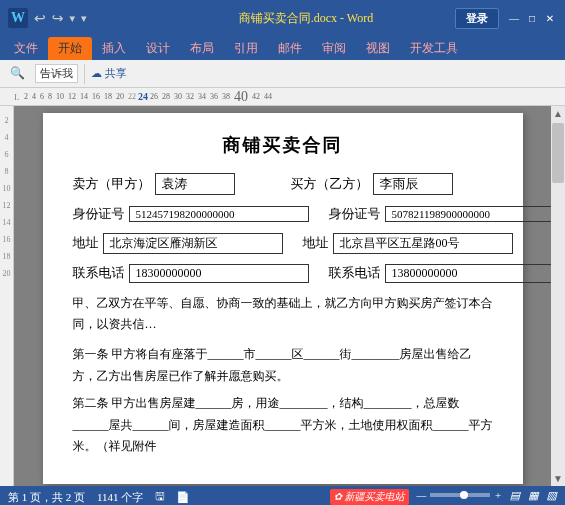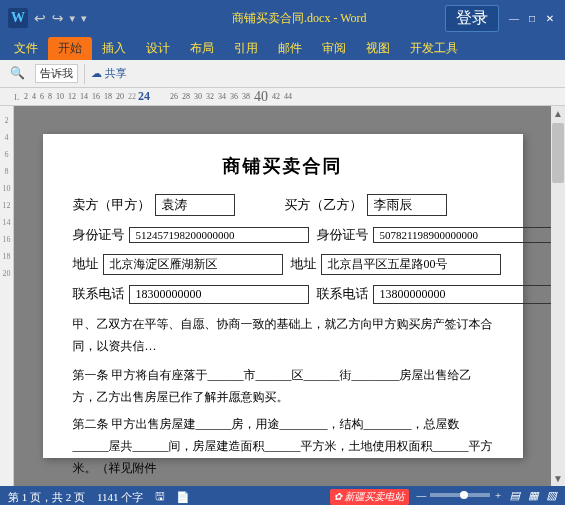--- a/index.html
+++ b/index.html
@@ -36,23 +36,24 @@
       flex: 2;
       text-align: center;
       font-size: 12px;
       color: #fde047;
     }
     .title-login-btn {
       background: #1e4a8c;
       border: 1px solid #4a7fbd;
       color: white;
       padding: 2px 10px;
-      font-size: 16px;
+      font-size: 11px;
       cursor: pointer;
       border-radius: 2px;
+      font-weight: bold;
     }
     .title-win-btns {
       display: flex;
       gap: 4px;
       margin-left: 8px;
     }
     .win-btn {
       width: 14px; height: 14px;
       display: flex; align-items: center; justify-content: center;
       font-size: 10px; cursor: pointer; color: white;
@@ -62,21 +63,21 @@
     .ribbon-tabs {
       background: #2b579a;
       height: 24px;
       display: flex;
       align-items: flex-end;
       padding: 0 4px;
     }
     .ribbon-tab {
       padding: 3px 10px;
       font-size: 12px;
-      color: #fde047;
+      color: #fca5a5;
       cursor: pointer;
       border-radius: 3px 3px 0 0;
     }
     .ribbon-tab.active {
       background: #f97316;
       color: #333;
     }
 
     
     .ribbon-bar {
@@ -128,21 +129,22 @@
       display: flex;
       flex-direction: column;
       align-items: center;
       overflow: hidden;
     }
     .doc-scroll {
       flex: 1;
       overflow: hidden;
       display: flex;
       justify-content: center;
-      padding: 28px 8px;
+      padding: 2px 8px;
+      align-items: flex-end;
     }
     .doc-page {
       background: white;
       width: 480px;
       padding: 20px 30px;
       box-shadow: 2px 2px 8px rgba(0,0,0,0.3);
       font-family: 'SimSun', serif;
       font-size: 13px;
     }
     .doc-title {
@@ -164,21 +166,21 @@
     .doc-field-long {
       border: 1px solid #333;
       padding: 1px 6px;
       min-width: 180px;
       display: inline-block;
       margin: 0 4px;
       font-size: 12px;
     }
     .half-row {
       display: flex;
-      gap: 4px;
+      gap: 16px;
       margin-bottom: 10px;
     }
     .half-col {
       flex: 1;
       display: flex;
       align-items: baseline;
     }
     .doc-paragraph {
       font-size: 12px;
       line-height: 1.8;
@@ -286,21 +288,21 @@
     <span style="font-size:8px;color:#666;margin-right:4px;">4</span>
     <span style="font-size:8px;color:#666;margin-right:4px;">6</span>
     <span style="font-size:8px;color:#666;margin-right:4px;">8</span>
     <span style="font-size:8px;color:#666;margin-right:4px;">10</span>
     <span style="font-size:8px;color:#666;margin-right:4px;">12</span>
     <span style="font-size:8px;color:#666;margin-right:4px;">14</span>
     <span style="font-size:8px;color:#666;margin-right:4px;">16</span>
     <span style="font-size:8px;color:#666;margin-right:4px;">18</span>
     <span style="font-size:8px;color:#666;margin-right:4px;">20</span>
     <span style="font-size:8px;color:#888;margin-right:2px;font-family:Liberation Serif, serif;">22</span>
-    <span style="font-size:12px;color:#2b579a;font-weight:bold;margin-right:20px;">24</span>
+    <span style="font-size:10px;color:#2b579a;font-weight:bold;margin-right:2px;">24</span>
     <span style="font-size:8px;color:#666;margin-right:4px;">26</span>
     <span style="font-size:8px;color:#666;margin-right:4px;">28</span>
     <span style="font-size:8px;color:#666;margin-right:4px;">30</span>
     <span style="font-size:8px;color:#666;margin-right:4px;">32</span>
     <span style="font-size:8px;color:#666;margin-right:4px;">34</span>
     <span style="font-size:8px;color:#666;margin-right:4px;">36</span>
     <span style="font-size:8px;color:#666;margin-right:4px;">38</span>
     <span style="font-size:14px;color:#666;margin-right:4px;">40</span>
     <span style="font-size:8px;color:#666;margin-right:4px;">42</span>
     <span style="font-size:8px;color:#666;">44</span>

